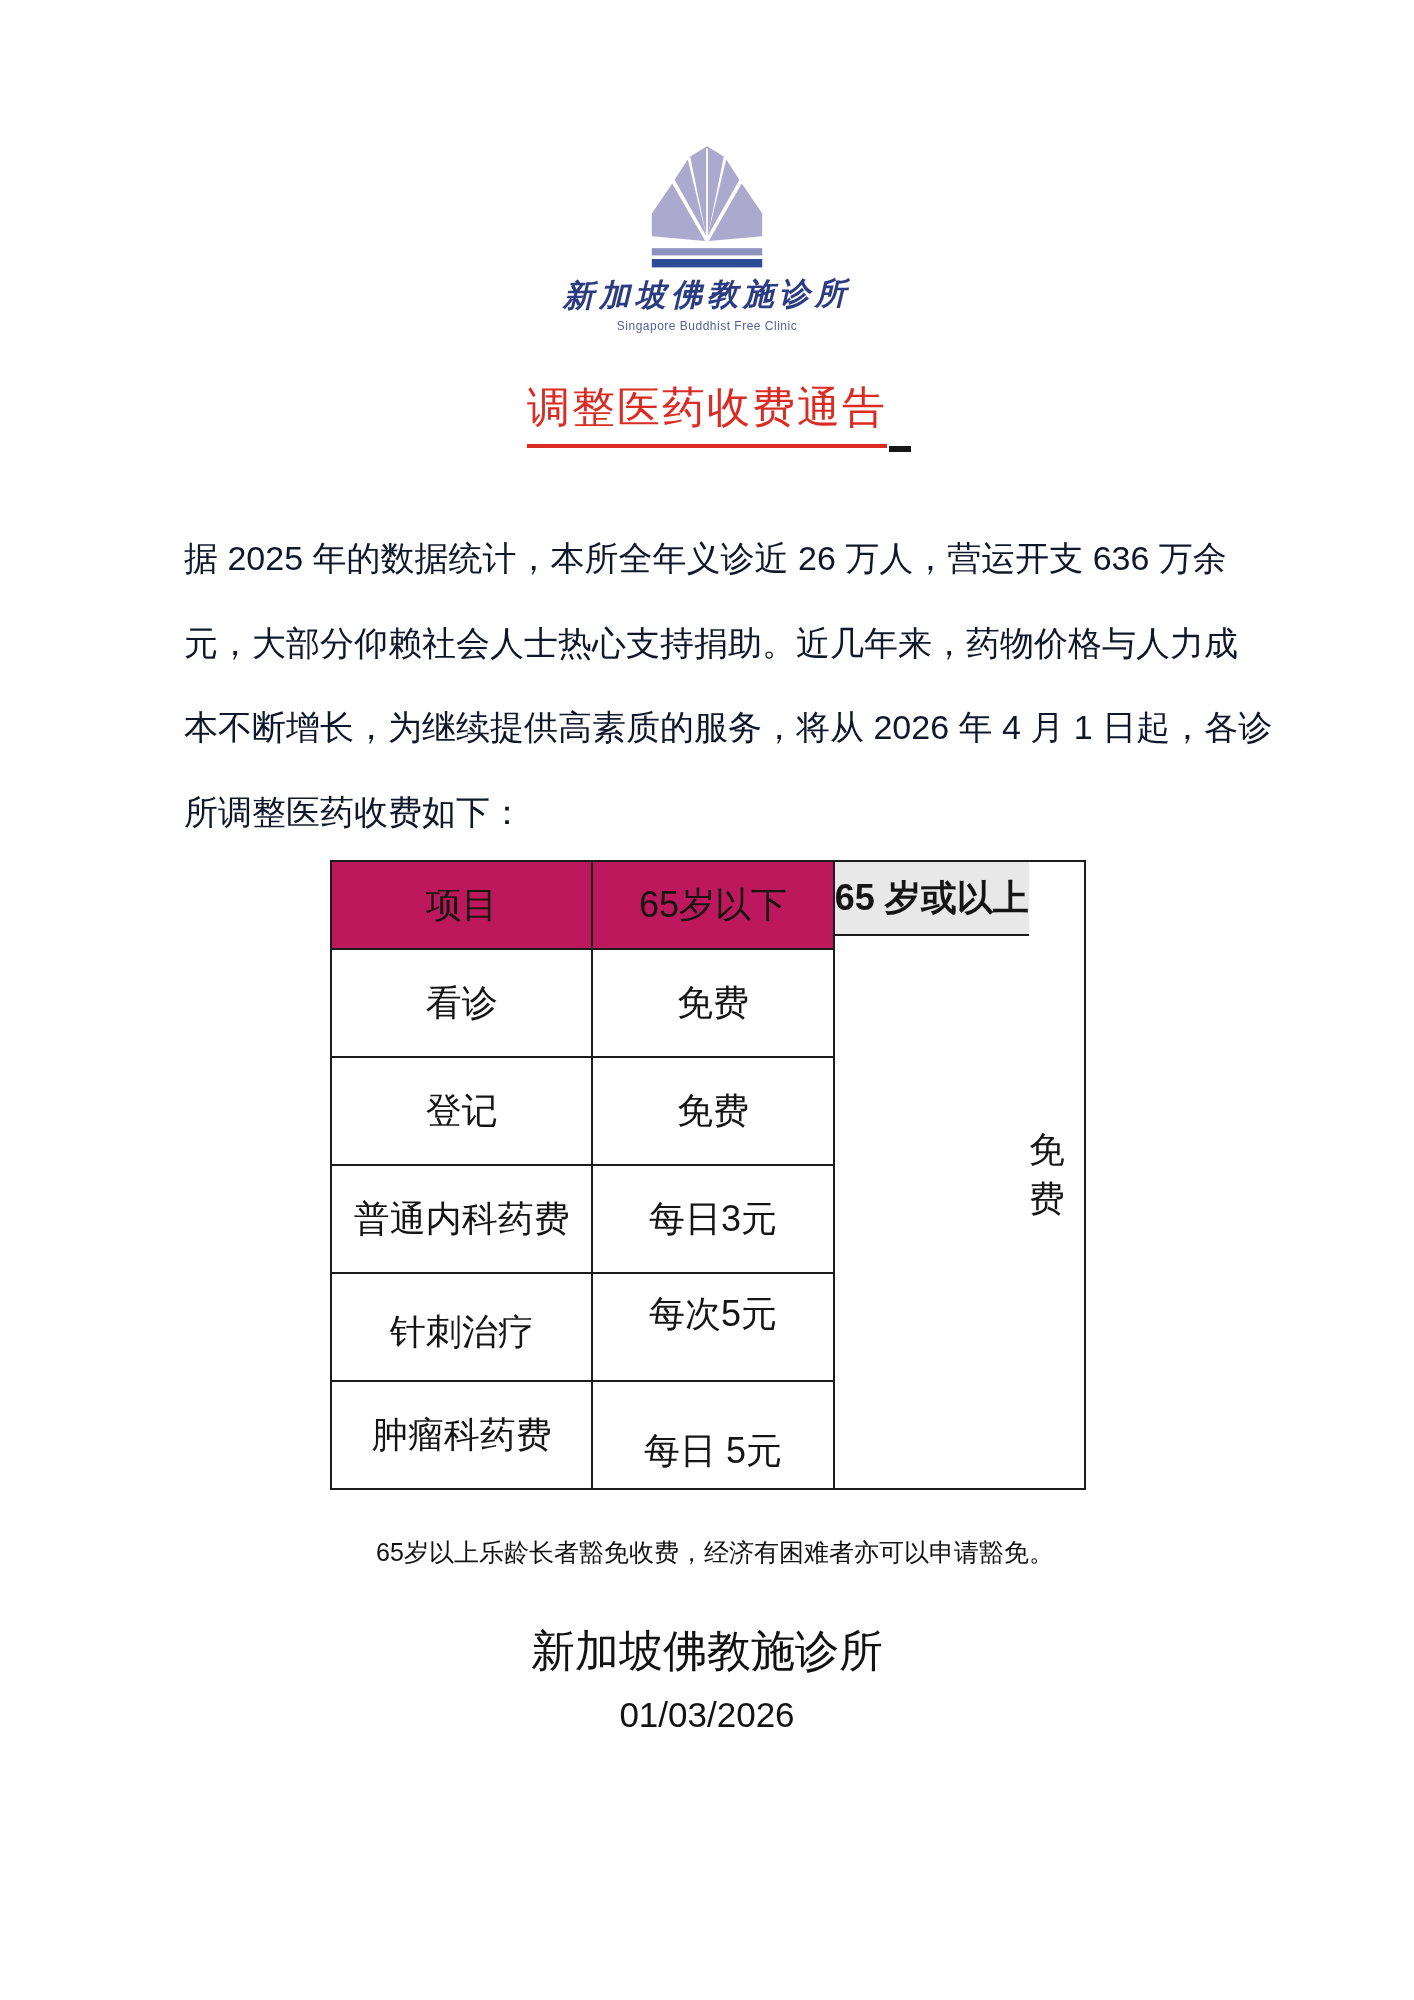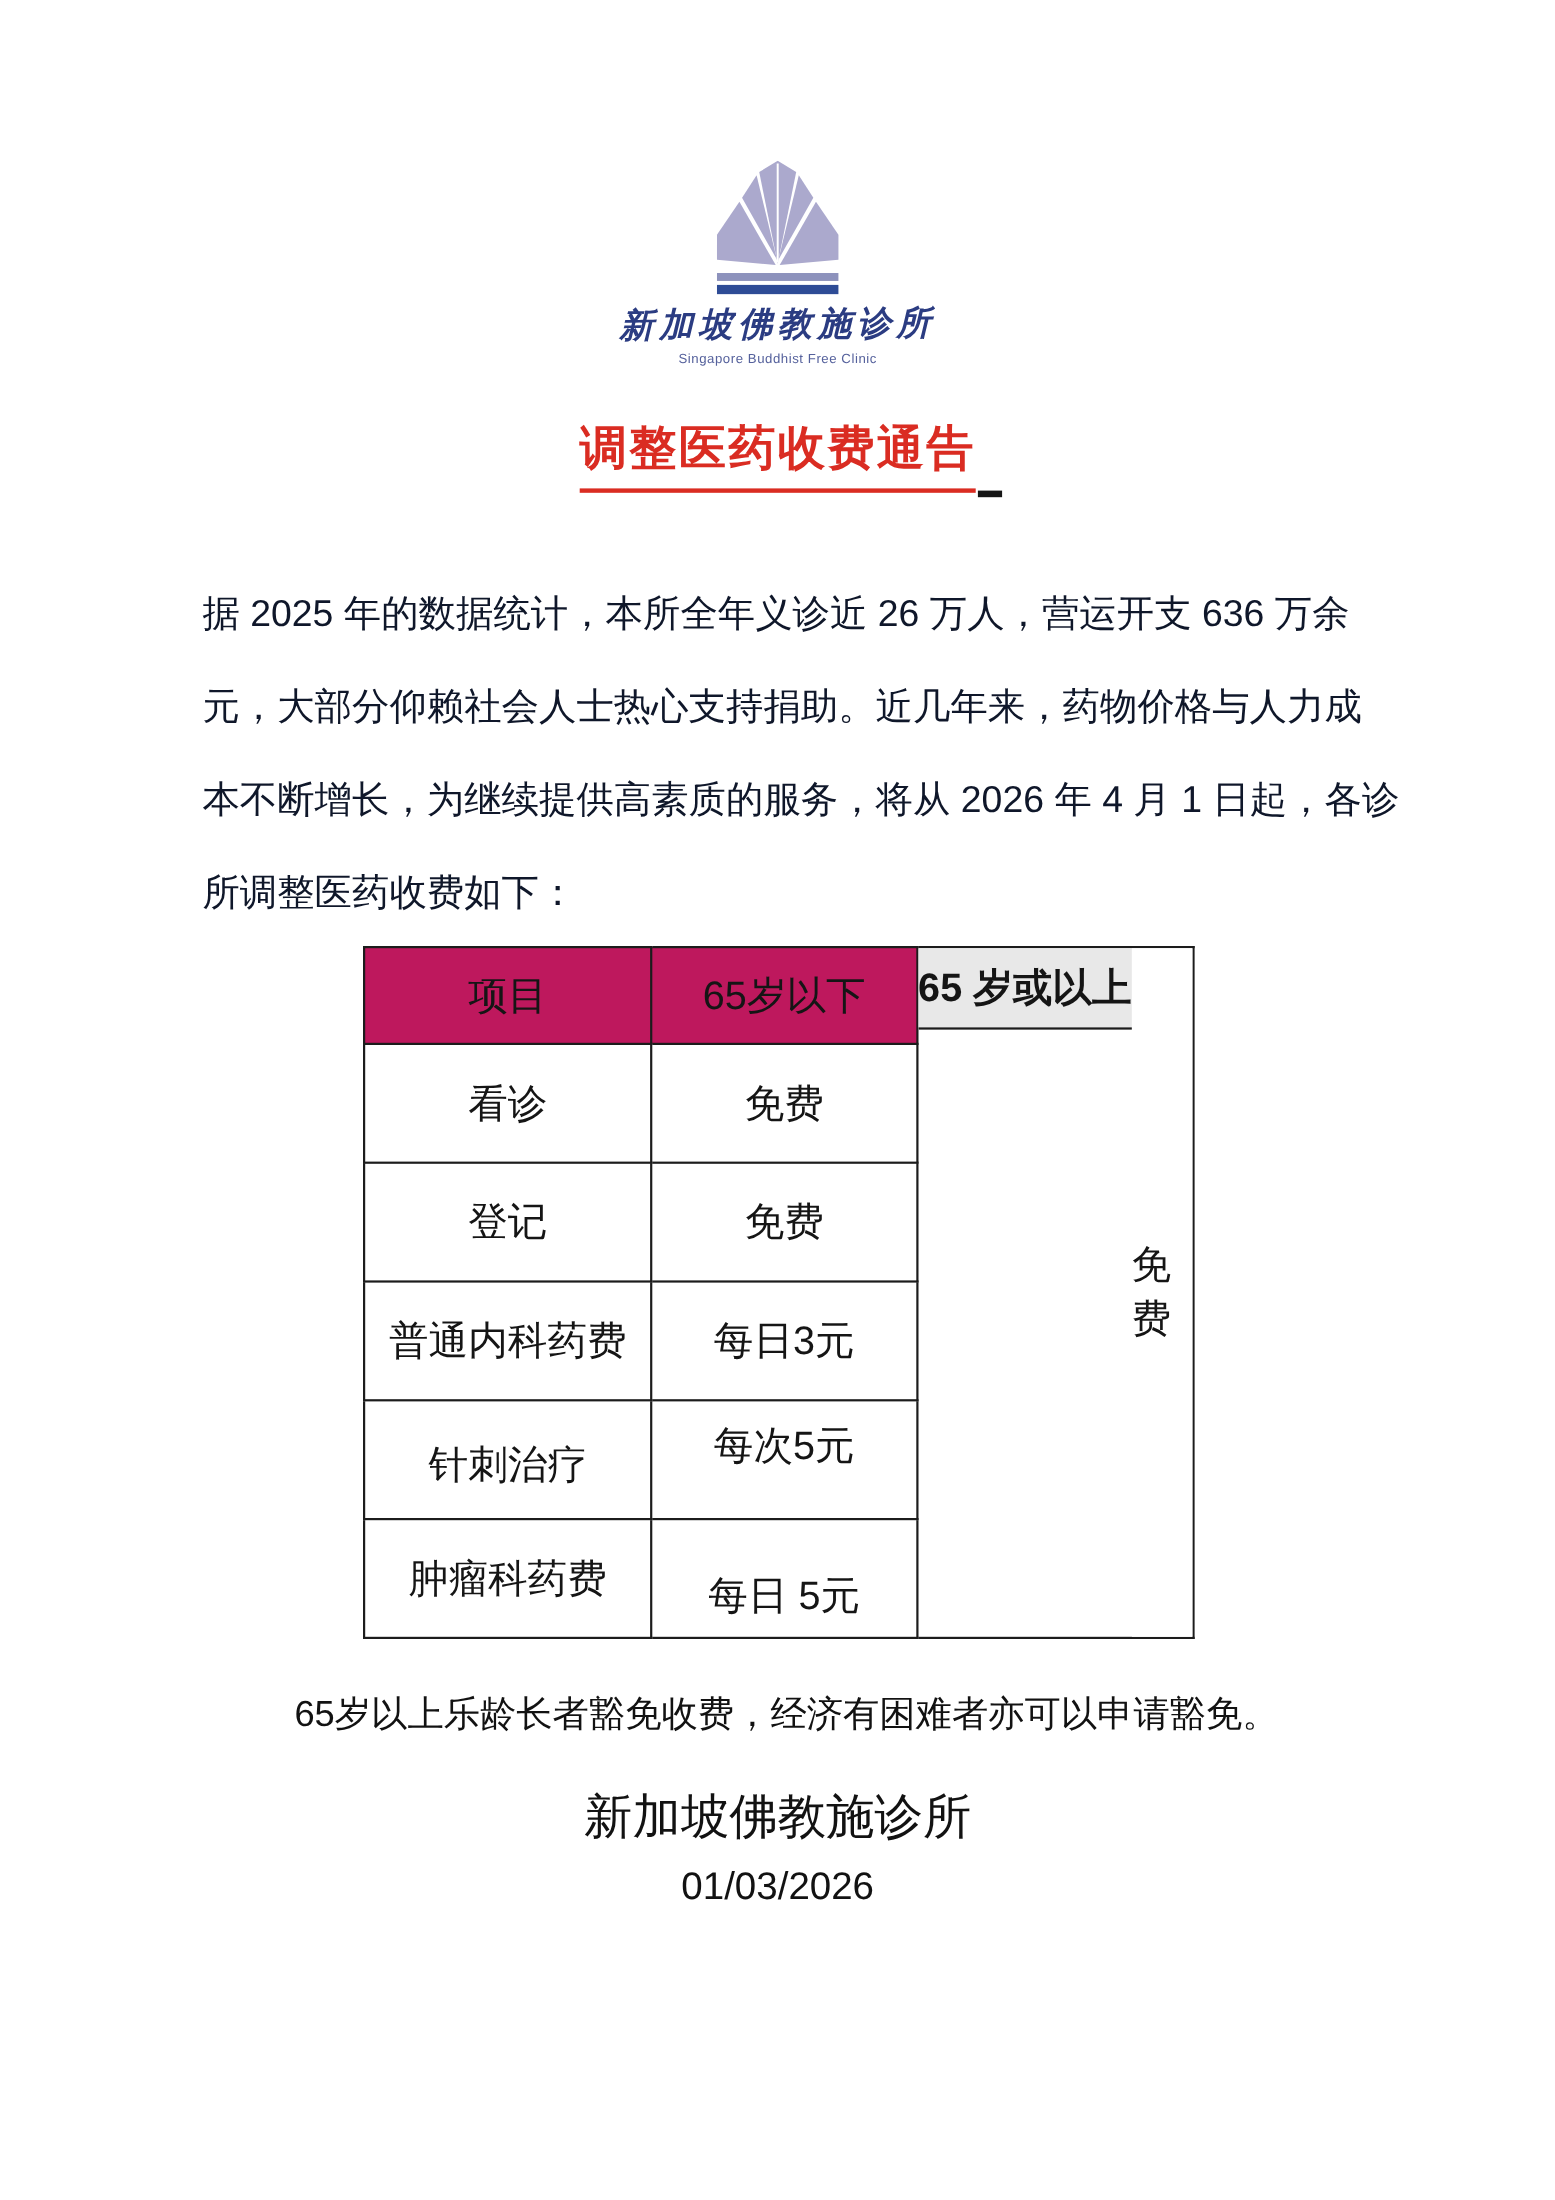--- a/index.html
+++ b/index.html
@@ -24,21 +24,21 @@
   .logo-english {
     margin-top:3px;
     font-size:12px; letter-spacing:0.5px;
     color:#55619c;
   }
   
   .doc-title { margin-top:46px; text-align:center; }
   .title-wrap { position:relative; display:inline-block; }
   .title-text {
     display:inline-block;
-    font-size:43px; font-weight:bold; color:#da2c22;
+    font-size:43px; font-weight:normal; color:#da2c22;
     letter-spacing:2px;
     padding-bottom:7px;
     border-bottom:4px solid #da2c22;
   }
   .title-tail {
     position:absolute; right:-24px; bottom:-4px;
     width:22px; height:6px; background:#161616;
   }
   
   .intro { margin:84px 0 0 184px; }
@@ -80,21 +80,21 @@
     font-size:36px; font-weight:bold;
   }
   .ft-right-merged {
     flex:1; background:#ffffff;
     display:flex; align-items:center; justify-content:center;
     font-size:36px;
   }
   
   .note {
     margin-top:46px; text-align:center;
-    font-size:33px; color:#121212;padding-left:16px;
+    font-size:25px; color:#121212;padding-left:16px;
   }
   
   .footer { position:absolute; left:0; right:0; top:1622px; text-align:center; }
   .footer-org  { font-size:44px; color:#121212; }
   .footer-date { margin-top:14px; font-size:35px; color:#121212; }
 </style>
 </head>
 <body>
 
 <div>

